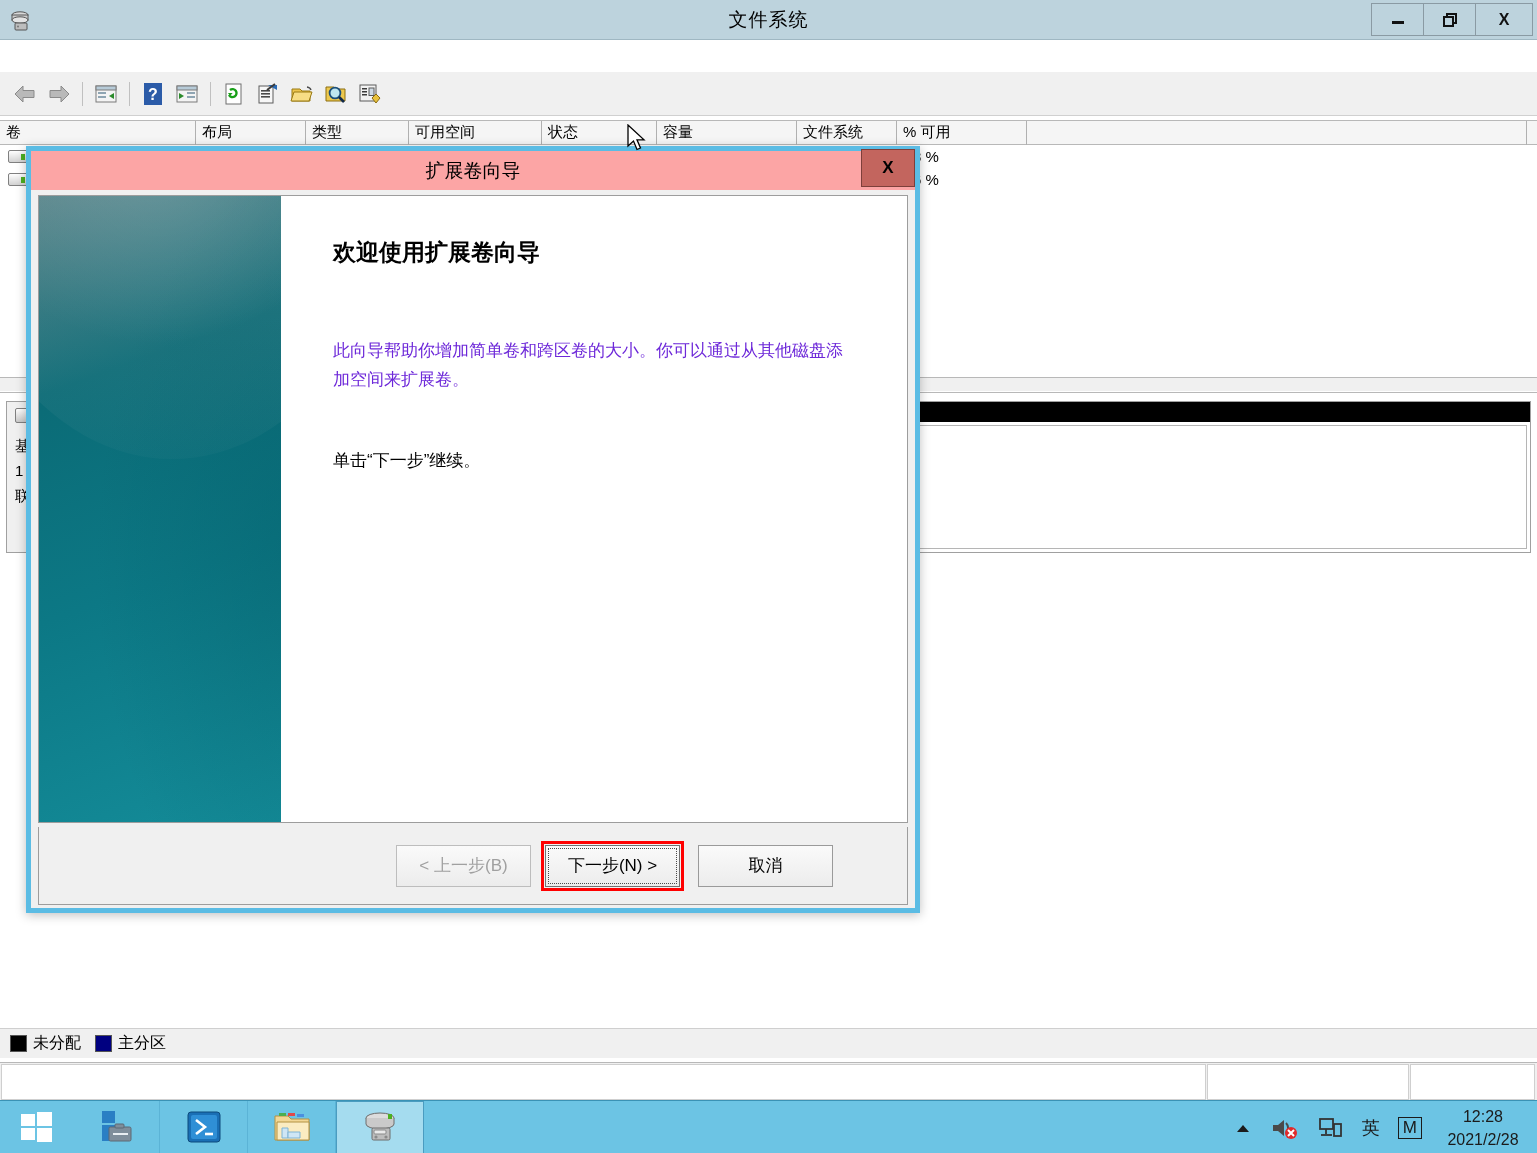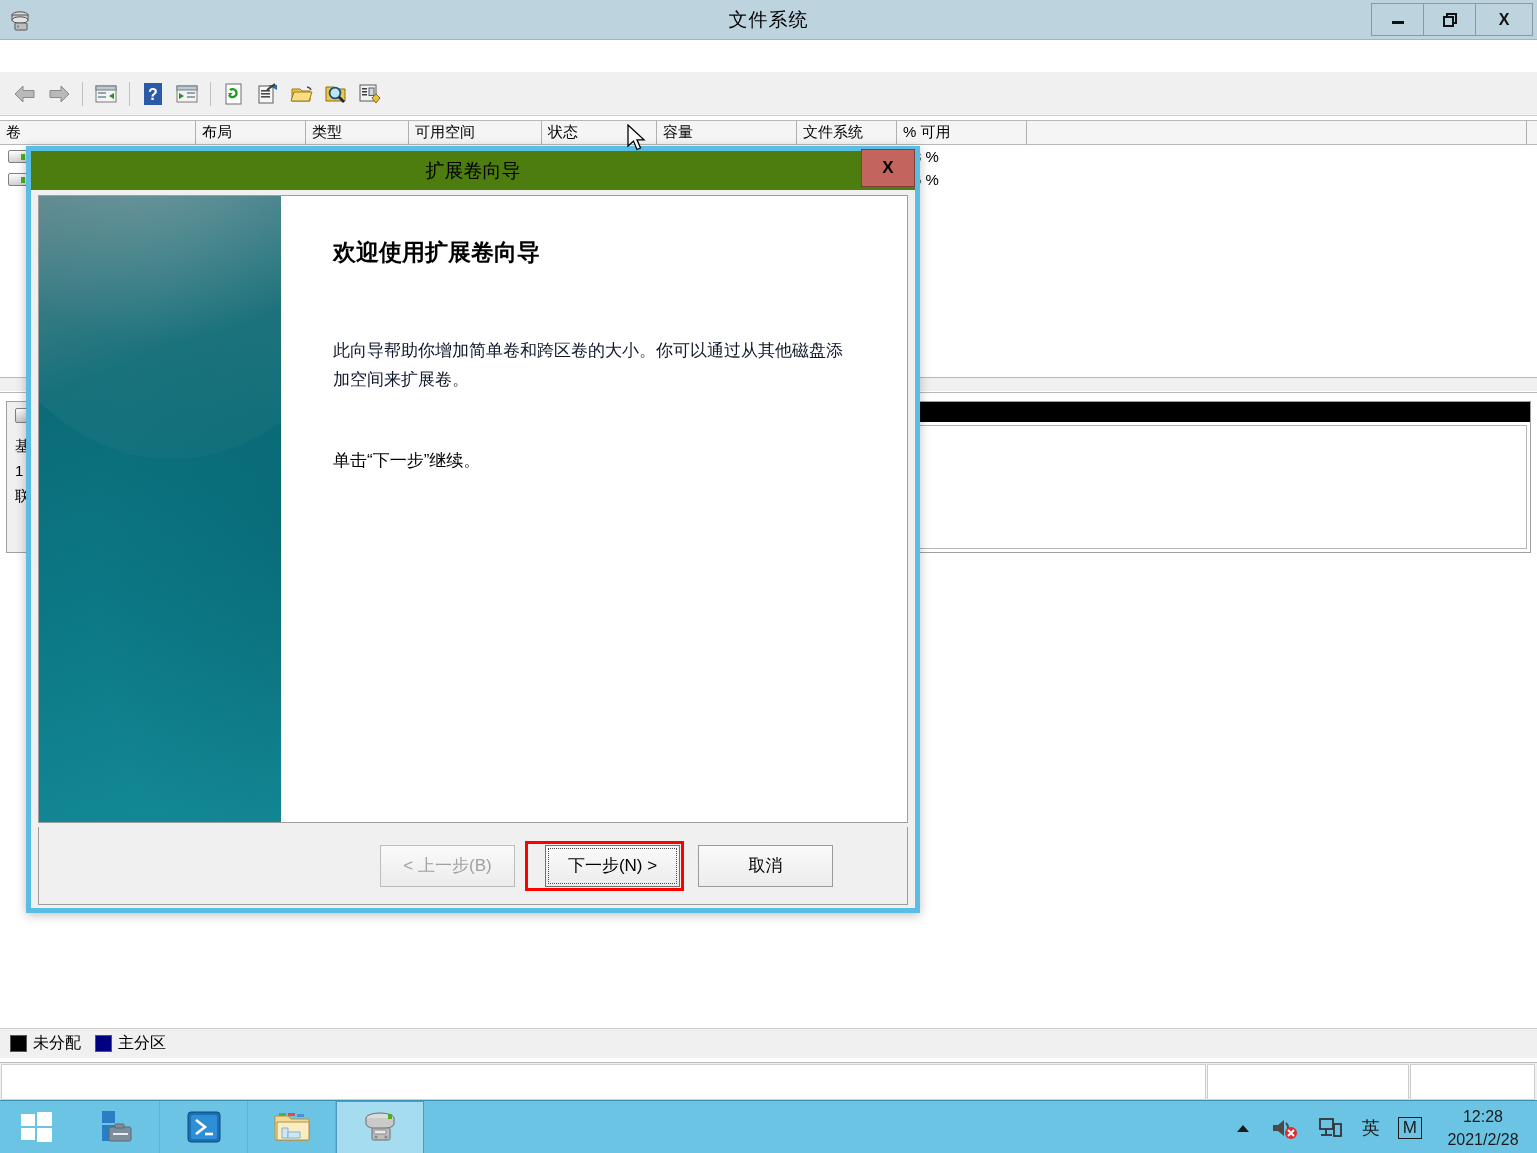--- a/index.html
+++ b/index.html
@@ -221,21 +221,21 @@
 
   
   .dlg {
     position: absolute; left: 26px; top: 146px;
     width: 894px; height: 767px;
     background: #f0f0f0;
     border: 5px solid #5bbce4;
     box-shadow: 0 2px 10px rgba(0,0,0,.25);
   }
   .dlg-titlebar {
-    height: 39px; background: #4d7c0f;
+    height: 39px; background: #fca5a5;
     display: flex; align-items: center; justify-content: center;
     position: relative;
   }
   .dlg-title { font-size: 19px; color: #000; }
   .dlg-close {
     position: absolute; right: 0px; top: -2px;
     width: 54px; height: 38px;
     background: #c3655e; border: 1px solid #7d3f3a;
     display: flex; align-items: center; justify-content: center;
     color: #000; font-size: 17px; font-weight: bold;
@@ -262,21 +262,21 @@
     background: linear-gradient(180deg, rgba(120,165,170,.55), rgba(120,165,170,.05));
   }
   .dlg-main {
     flex: 1; padding: 40px 36px 17px 52px;
   }
   .dlg-h1 {
     font-size: 23px; font-weight: bold; color: #000;
     margin: 0 0 0 0; line-height: 32px;
   }
   .dlg-p1 {
-    margin-top: 68px; font-size: 17px; color: #0f172a; line-height: 29px;
+    margin-top: 68px; font-size: 17px; color: #6d28d9; line-height: 29px;
     max-width: 520px;
   }
   .dlg-p2 {
     margin-top: 52px; font-size: 17px; color: #000; line-height: 29px;
   }
   .dlg-footer {
     position: absolute; left: 7px; top: 676px;
     width: 870px; height: 78px;
     background: #f0f0f0;
     border-left: 1px solid #9d9d9d;
@@ -297,21 +297,21 @@
   .btn.focus {
     border: 1px solid #707070;
     outline: 1px dotted #4a4a4a; outline-offset: -4px;
   }
   .btn-hl {
     position: relative;
     border: 3px solid #ff0000;
     padding: 1px;
     margin-left: 10px;
   }
-  .btn-hl .btn { margin-left: 16px; }
+  .btn-hl .btn { margin-left: 0; }
 
   
   .cursor { position: absolute; left: 627px; top: 124px; z-index: 50; }
 </style>
 </head>
 <body>
 
 <div id="app">
 
   <div class="win-titlebar">

